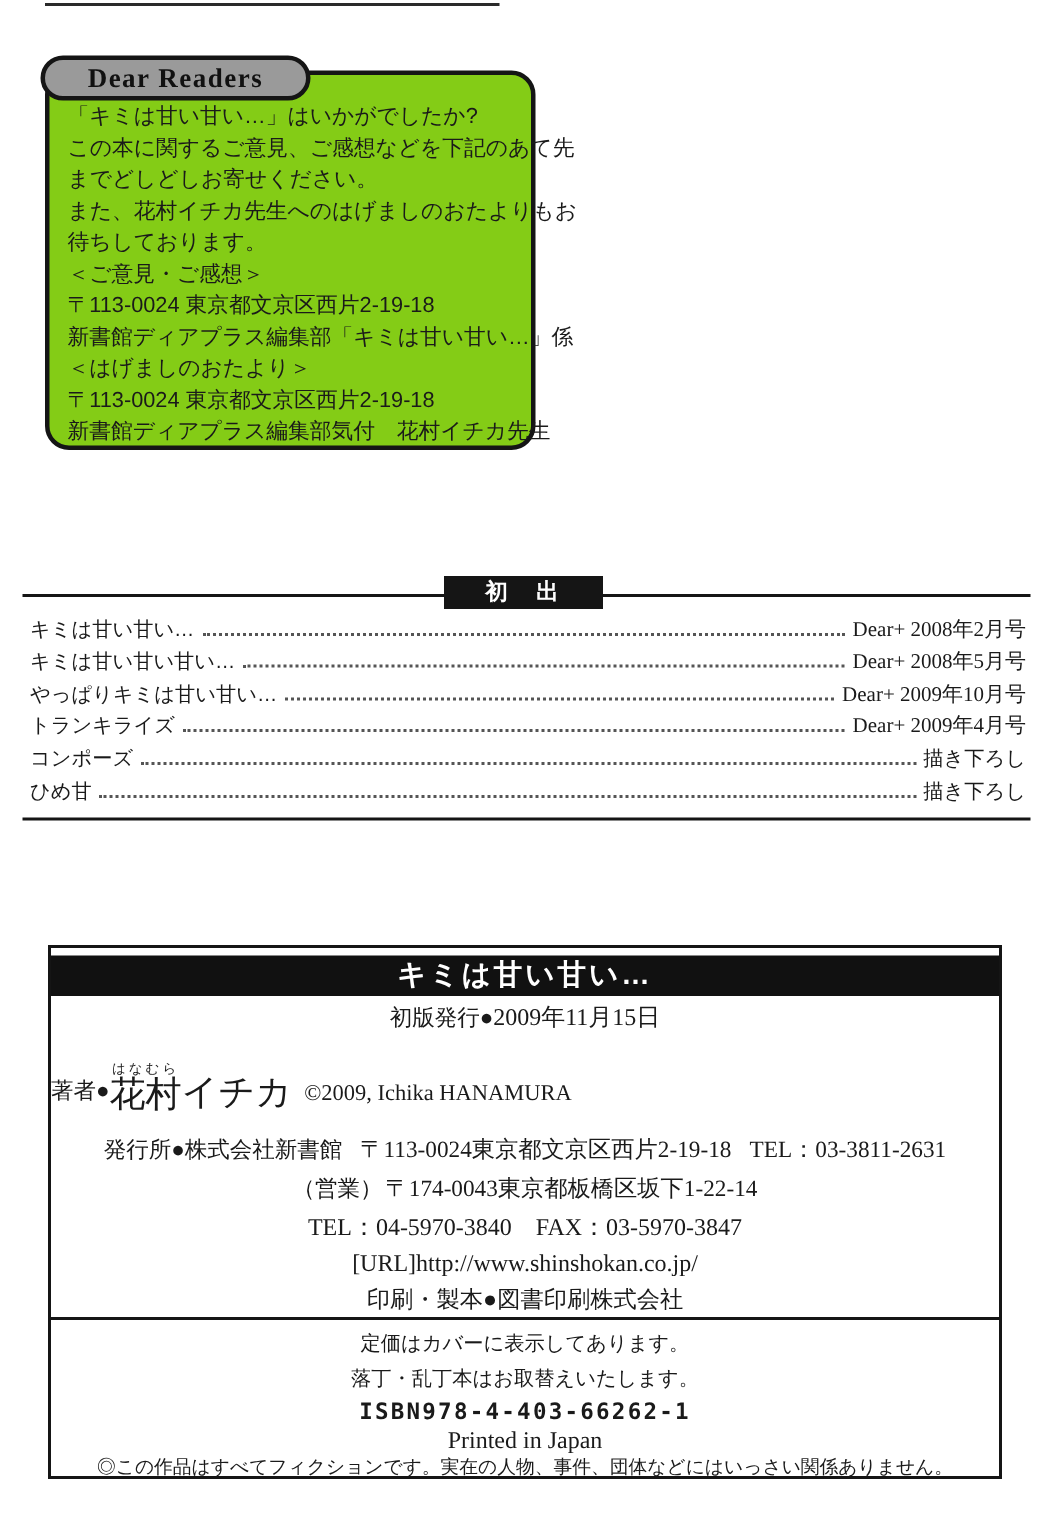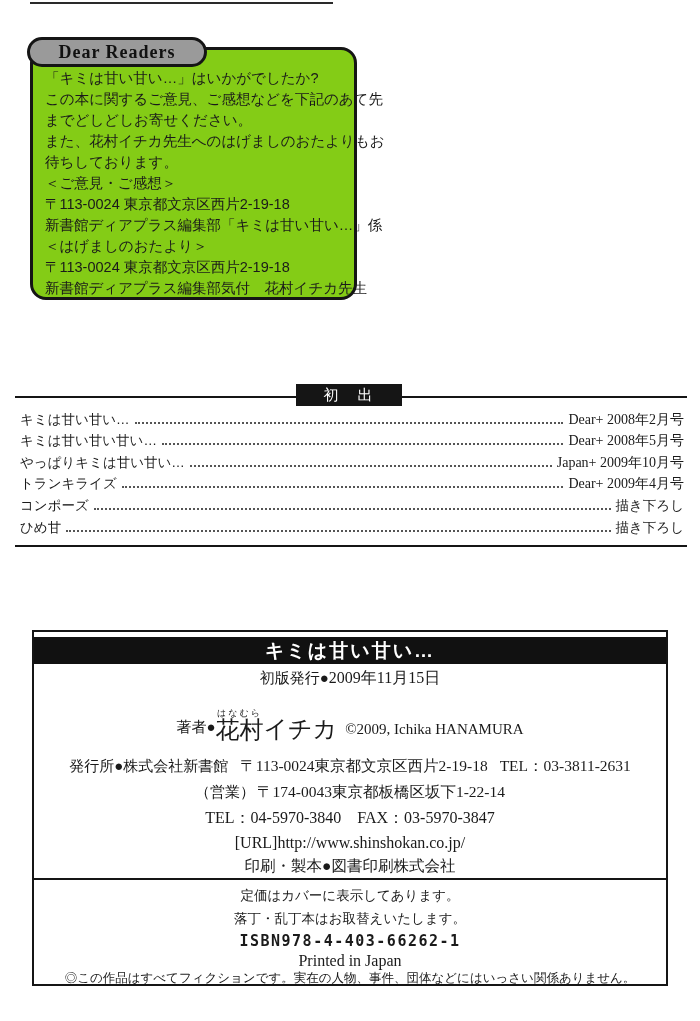--- a/index.html
+++ b/index.html
@@ -26,40 +26,40 @@
     letter-spacing:1px; color:#111;
   }
   .dr-text { position:absolute; left:12px; right:2px; top:18px; font-size:14.5px; line-height:21px; }
   .dr-line { white-space:nowrap; }
 
   
   .fp-rule-top { position:absolute; left:15px; right:13px; top:396px; height:2px; background:#151515; }
   .fp-badge {
     position:absolute; left:296px; top:384px; width:106px; height:22px;
     background:#151515; color:#fff; text-align:center;
-    font-weight:normal; font-size:15px; line-height:22px; letter-spacing:2px;
+    font-weight:bold; font-size:15px; line-height:22px; letter-spacing:2px;
   }
   .fp-list { position:absolute; left:20px; right:16px; top:409px; }
   .fp-row { display:flex; align-items:flex-end; height:21.6px; font-size:13.5px; }
   .fp-title { white-space:nowrap; padding-bottom:2px; }
   .fp-leader { flex:1; border-bottom:2px dotted #555; margin:0 5px 7px 5px; }
   .fp-src { white-space:nowrap; padding-bottom:2px; }
   .fp-src.serif { font-family:"Liberation Serif", serif; font-size:14px; }
   .fp-rule-bottom { position:absolute; left:15px; right:13px; top:545px; height:2px; background:#151515; }
 
   
   .colo { position:absolute; left:32px; top:630px; width:632px; height:352px; border:2px solid #151515; background:#fff; }
   .colo-bar {
     position:absolute; left:0; right:0; top:5px; height:27px; background:#111;
     color:#fff; text-align:center; font-weight:bold; font-size:19px; line-height:27px; letter-spacing:2px;
   }
   .colo-row { position:absolute; left:0; right:0; text-align:center; white-space:nowrap; }
   .row-edition  { top:36px; font-size:15px; }
   .row-edition .date { font-family:"Liberation Serif", serif; font-size:16px; }
-  .row-author   { top:72px; height:38px; display:flex; justify-content:center; align-items:flex-end; }
+  .row-author   { top:72px; height:38px; display:flex; align-items:flex-end; }
   .row-author .label { font-size:15px; padding-bottom:5px; }
   .row-author ruby { font-family:"Liberation Serif", serif; font-size:24px; line-height:1; ruby-position:over; }
   .row-author rt { font-family:"Liberation Sans", sans-serif; font-size:9px; letter-spacing:2px; text-align:center; }
   .row-author .given { font-family:"Liberation Serif", serif; font-size:24px; line-height:1; padding-bottom:1px; }
   .row-author .copyright { font-family:"Liberation Serif", serif; font-size:15px; padding-bottom:4px; margin-left:8px; }
   .row-publisher { top:124px; font-size:15px; }
   .row-publisher .addr, .row-publisher .tel { font-family:"Liberation Serif", serif; font-size:15.5px; margin-left:12px; }
   .row-sales { top:150px; font-size:15px; }
   .row-sales .addr { font-family:"Liberation Serif", serif; font-size:15.5px; margin-left:2px; }
   .row-telfax { top:176px; font-family:"Liberation Serif", serif; font-size:16px; }
@@ -106,21 +106,21 @@
     <span class="fp-src serif">Dear+ 2008年2月号</span>
   </div>
   <div class="fp-row">
     <span class="fp-title">キミは甘い甘い甘い…</span>
     <span class="fp-leader"></span>
     <span class="fp-src serif">Dear+ 2008年5月号</span>
   </div>
   <div class="fp-row">
     <span class="fp-title">やっぱりキミは甘い甘い…</span>
     <span class="fp-leader"></span>
-    <span class="fp-src serif">Japan+ 2009年10月号</span>
+    <span class="fp-src serif">Dear+ 2009年10月号</span>
   </div>
   <div class="fp-row">
     <span class="fp-title">トランキライズ</span>
     <span class="fp-leader"></span>
     <span class="fp-src serif">Dear+ 2009年4月号</span>
   </div>
   <div class="fp-row">
     <span class="fp-title">コンポーズ</span>
     <span class="fp-leader"></span>
     <span class="fp-src">描き下ろし</span>

